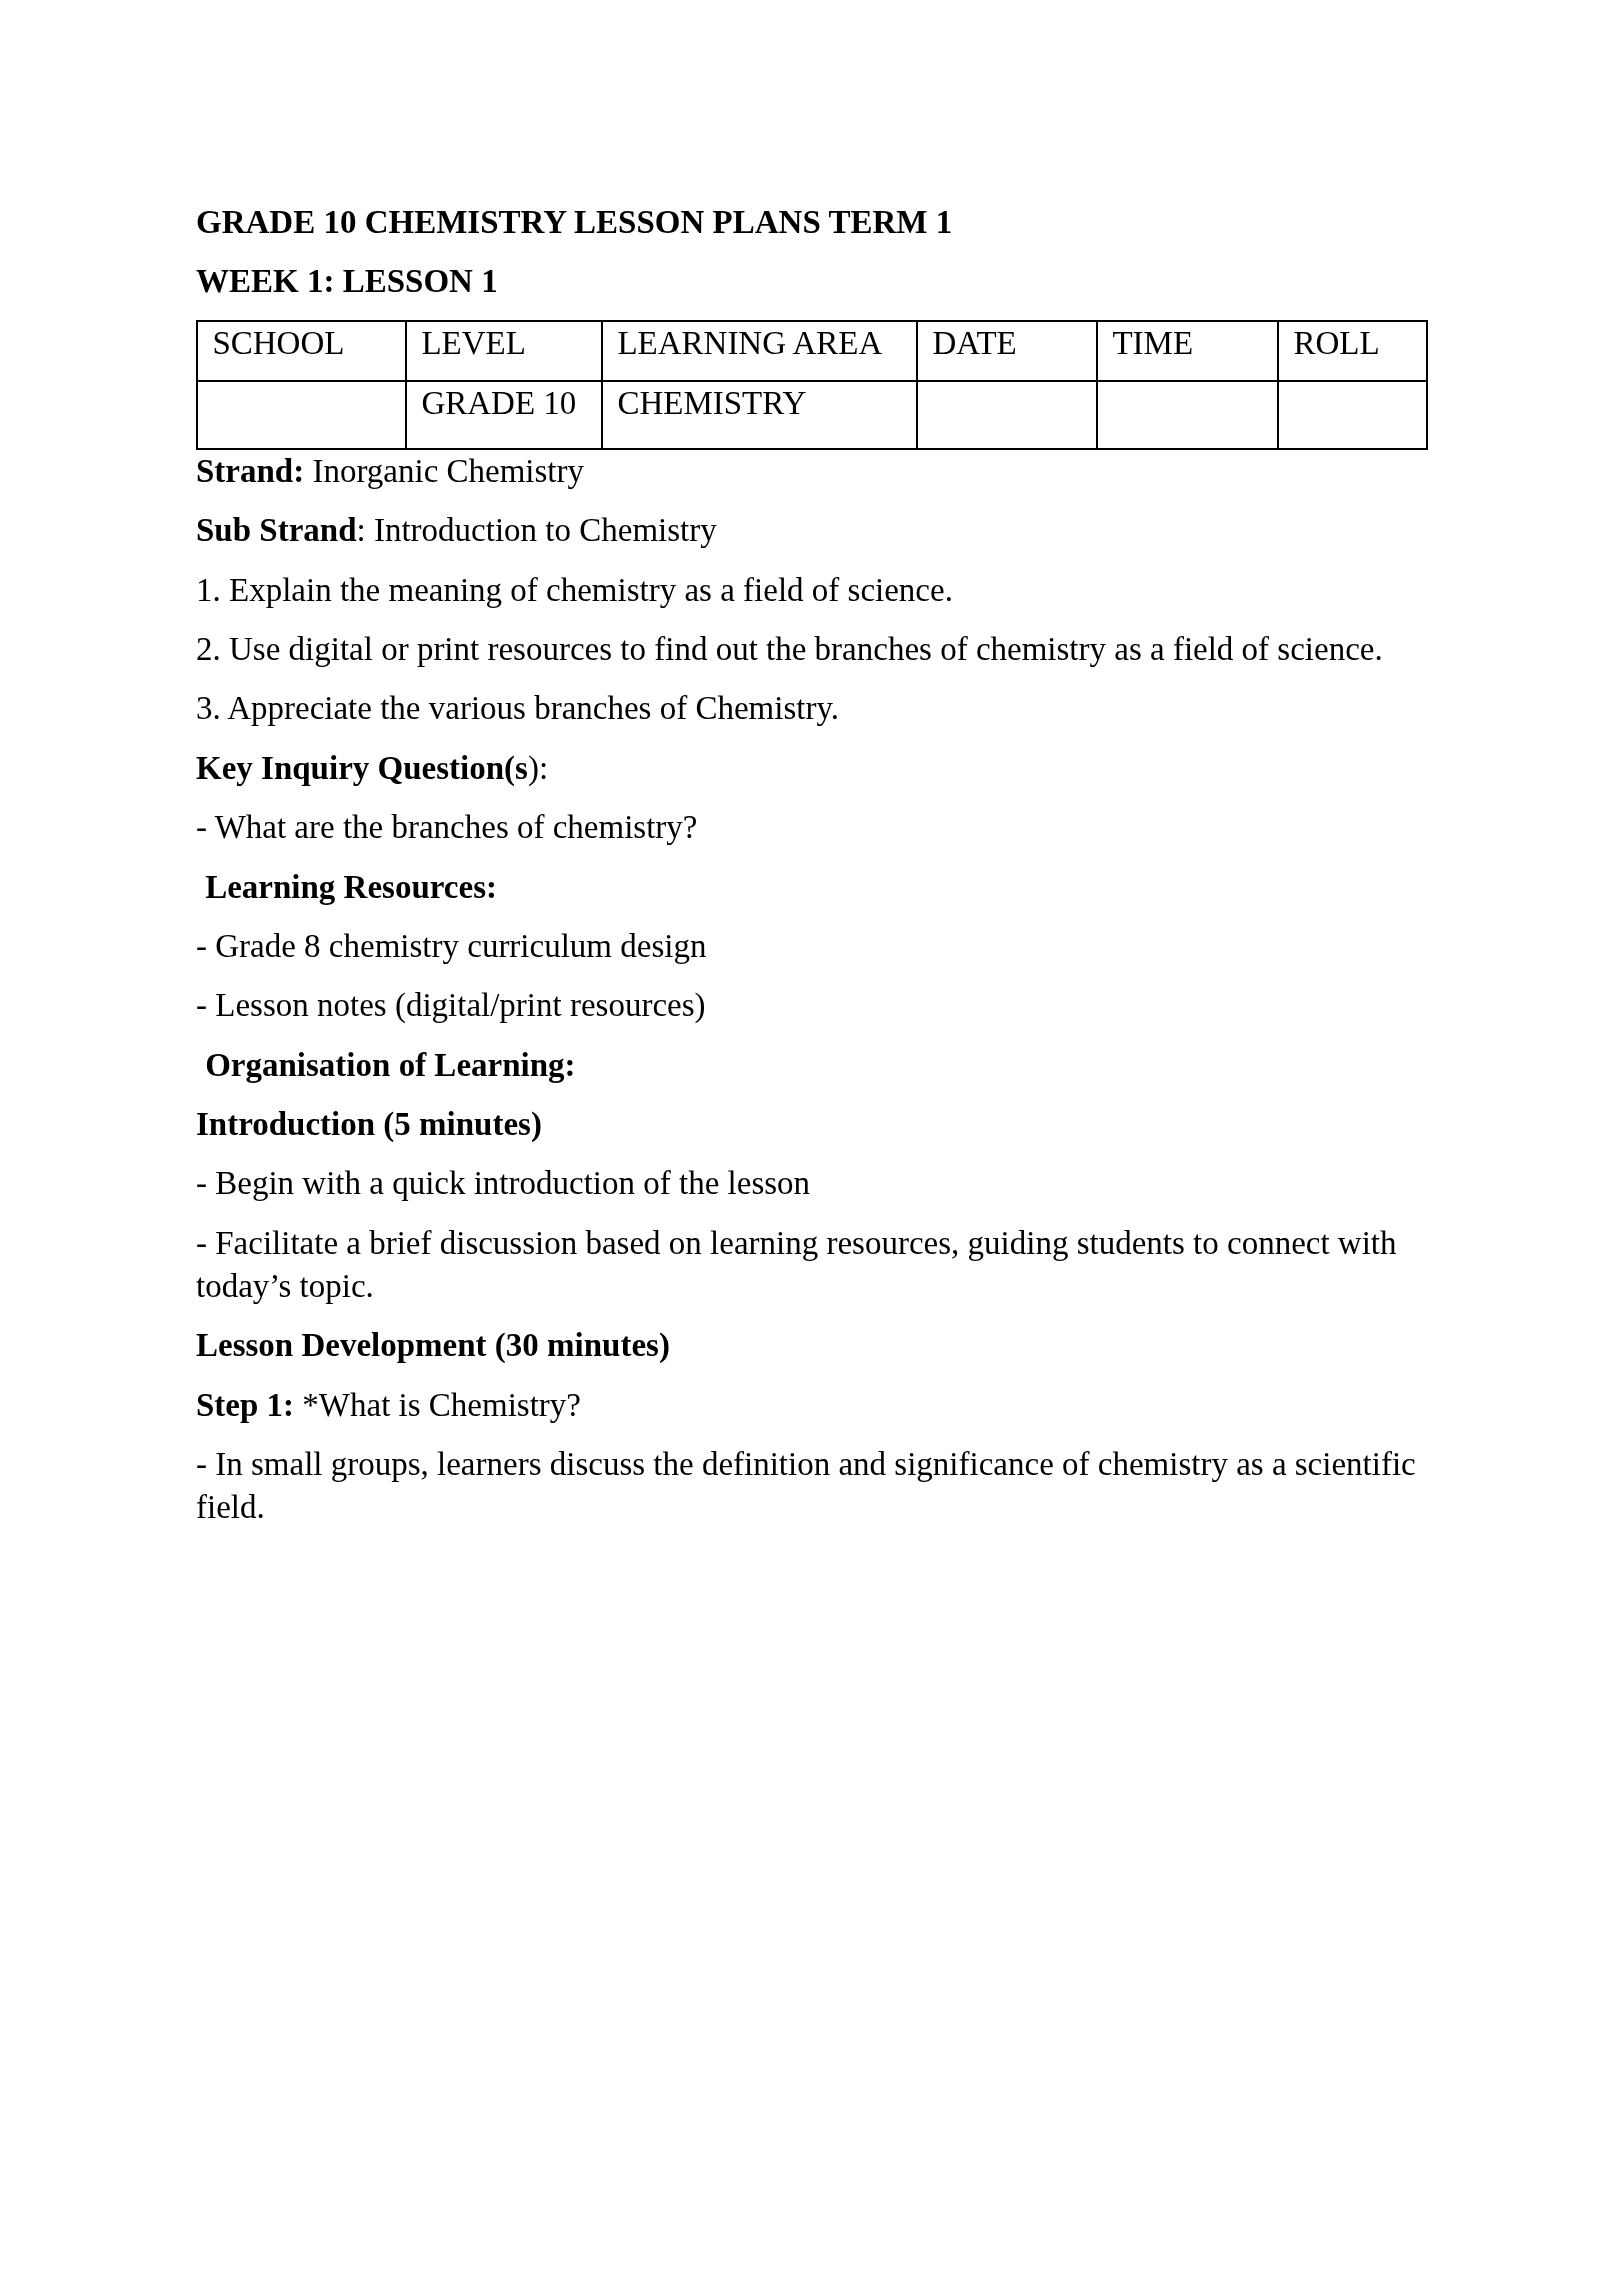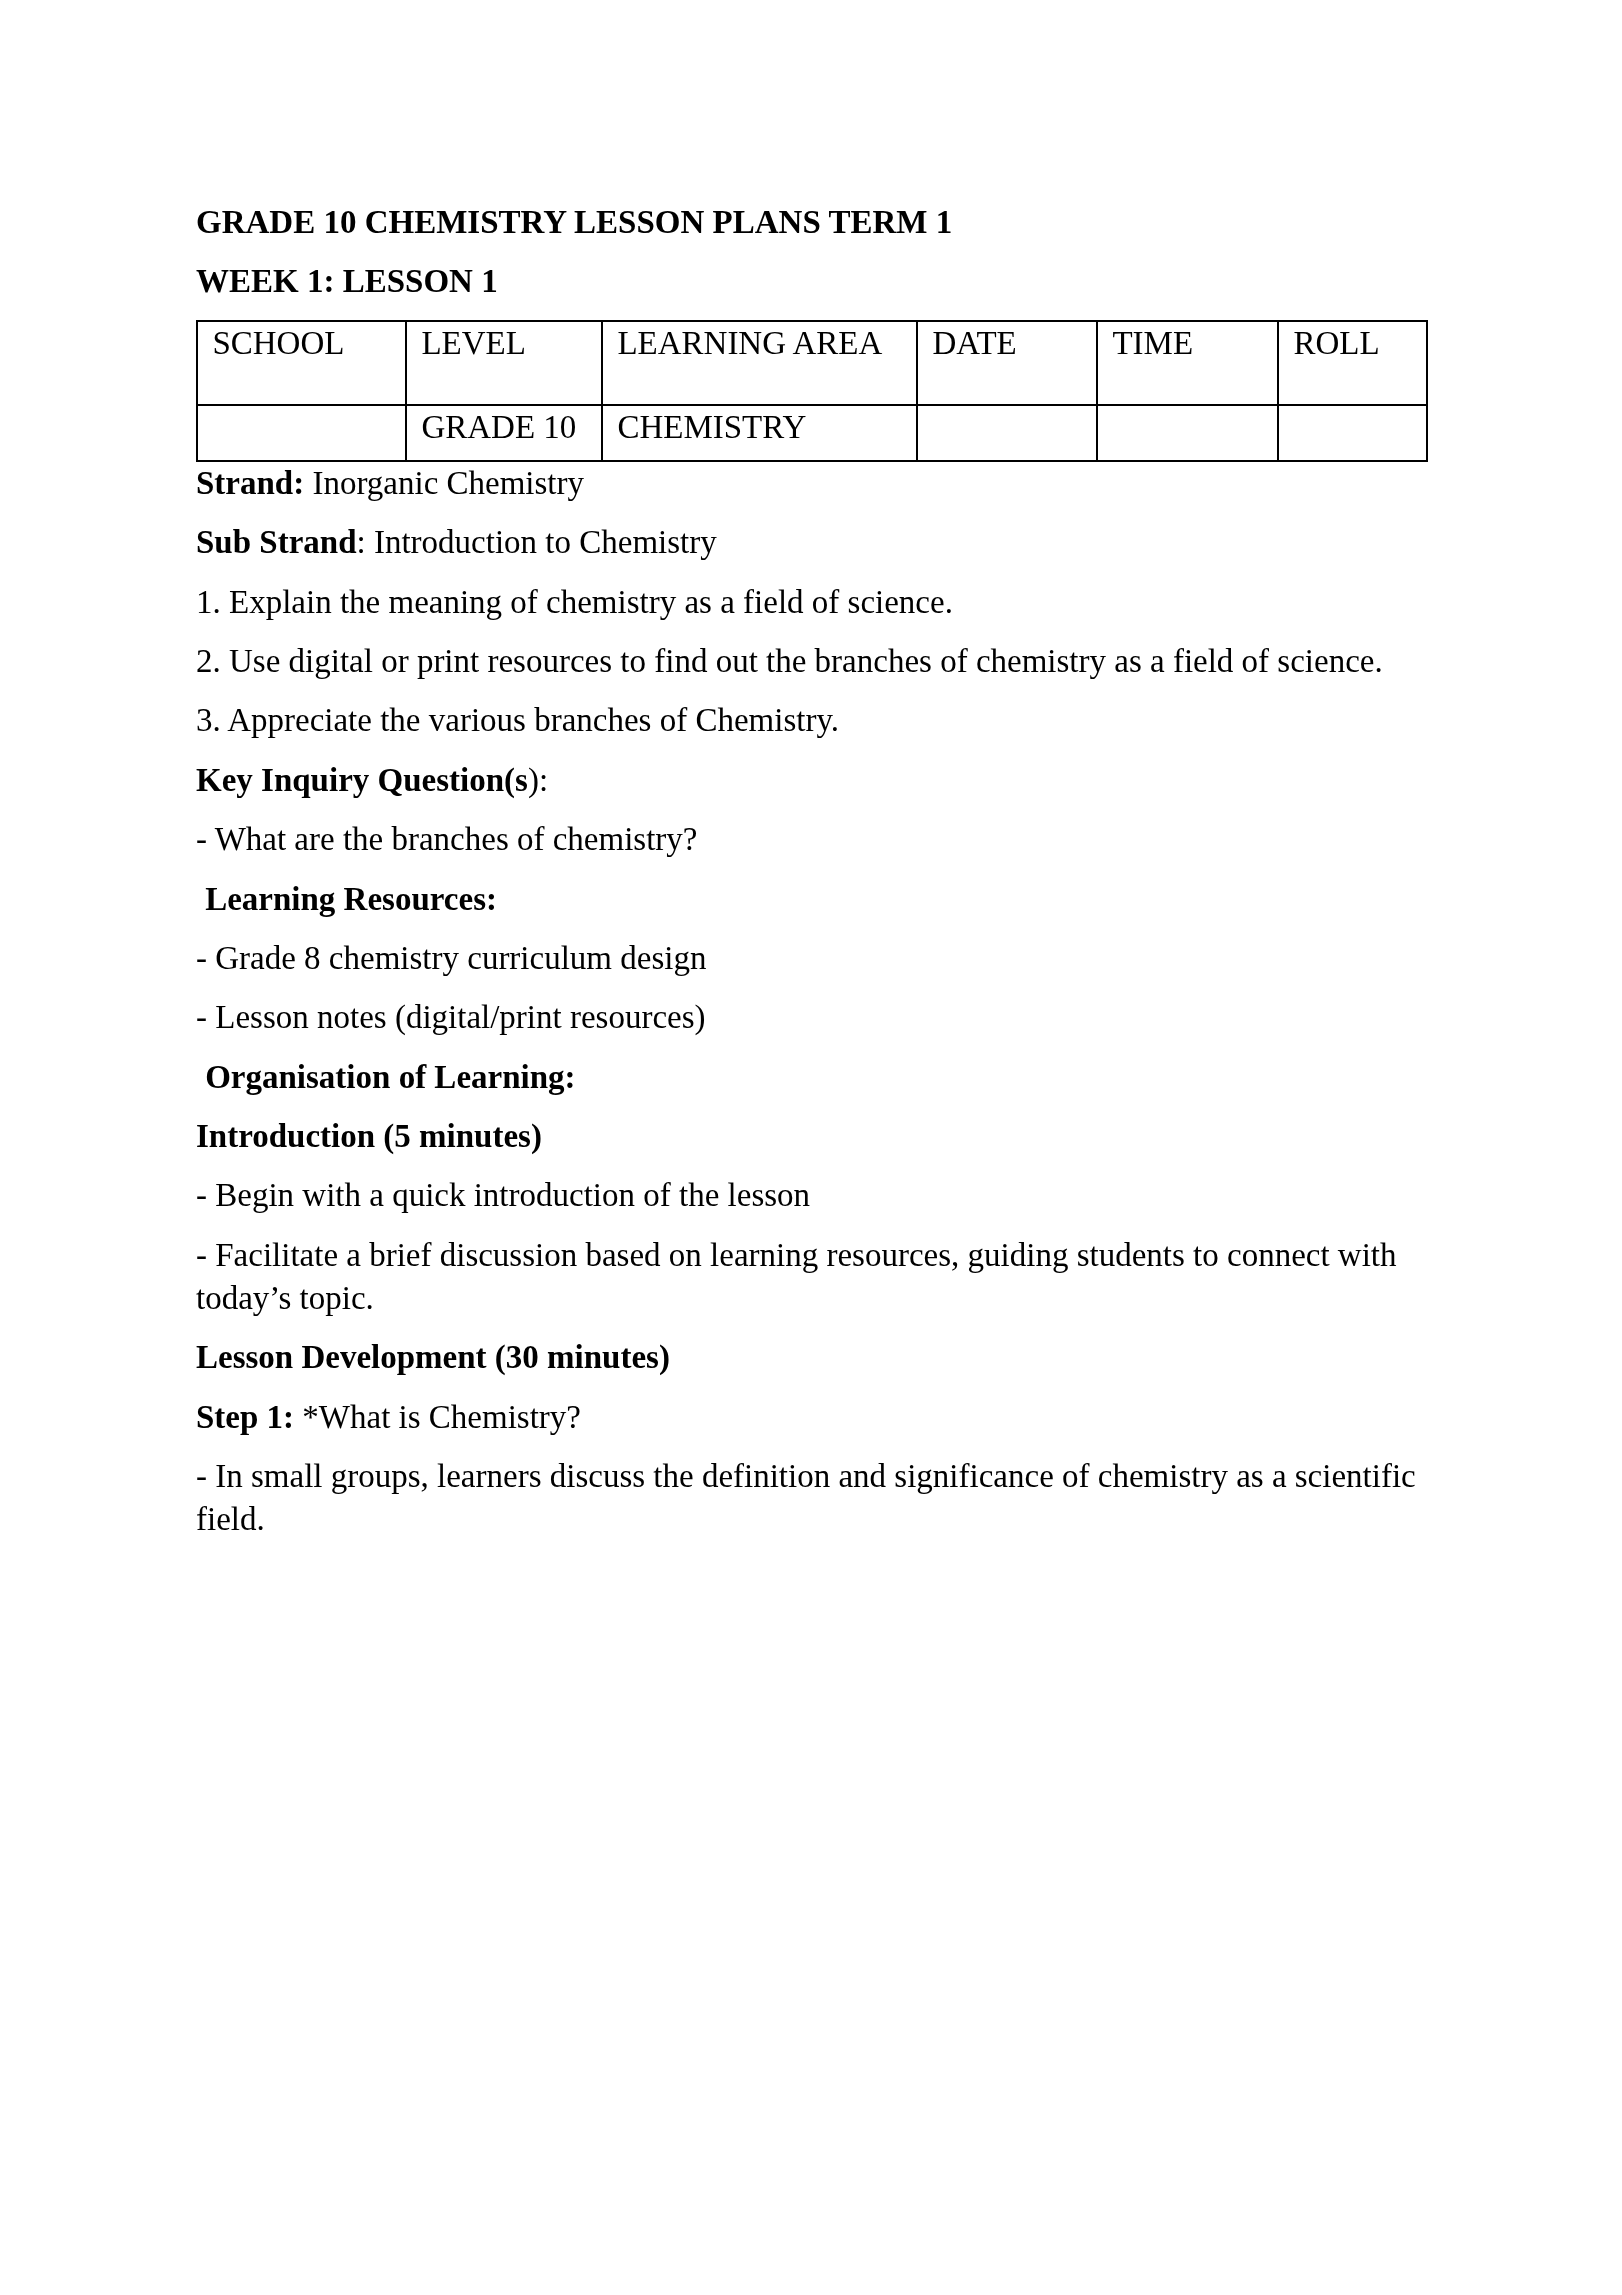--- a/index.html
+++ b/index.html
@@ -42,22 +42,22 @@
     table-layout: fixed;
   }
   table.info-table td {
     border: 2px solid #000000;
     font-size: 33px;
     line-height: 38px;
     vertical-align: top;
     padding: 2.6px 6.5px 0 14.4px;
     overflow: hidden;
   }
-  tr.row-head  { height: 84px; }
-  tr.row-data  { height: 56px; }
+  tr.row-head  { height: 60px; }
+  tr.row-data  { height: 68px; }
 </style>
 </head>
 <body>
 
 <div class="page">
   <div class="content">
 
     <p class="b">GRADE 10 CHEMISTRY LESSON PLANS TERM 1</p>
     <p class="b">WEEK 1: LESSON 1</p>
 

